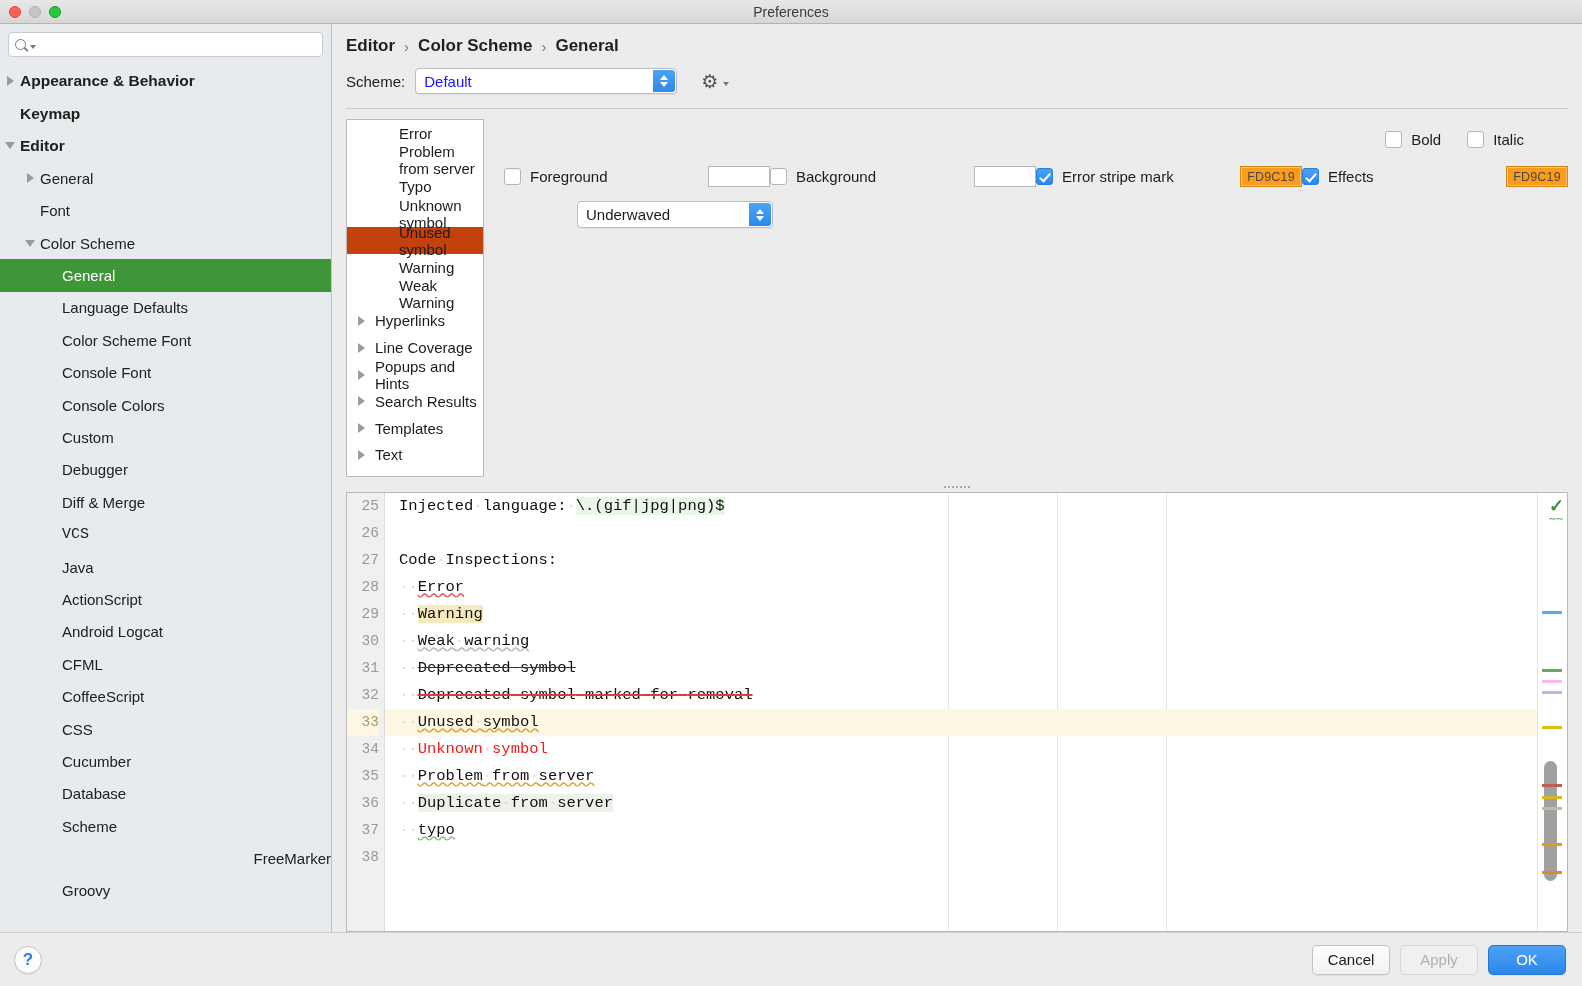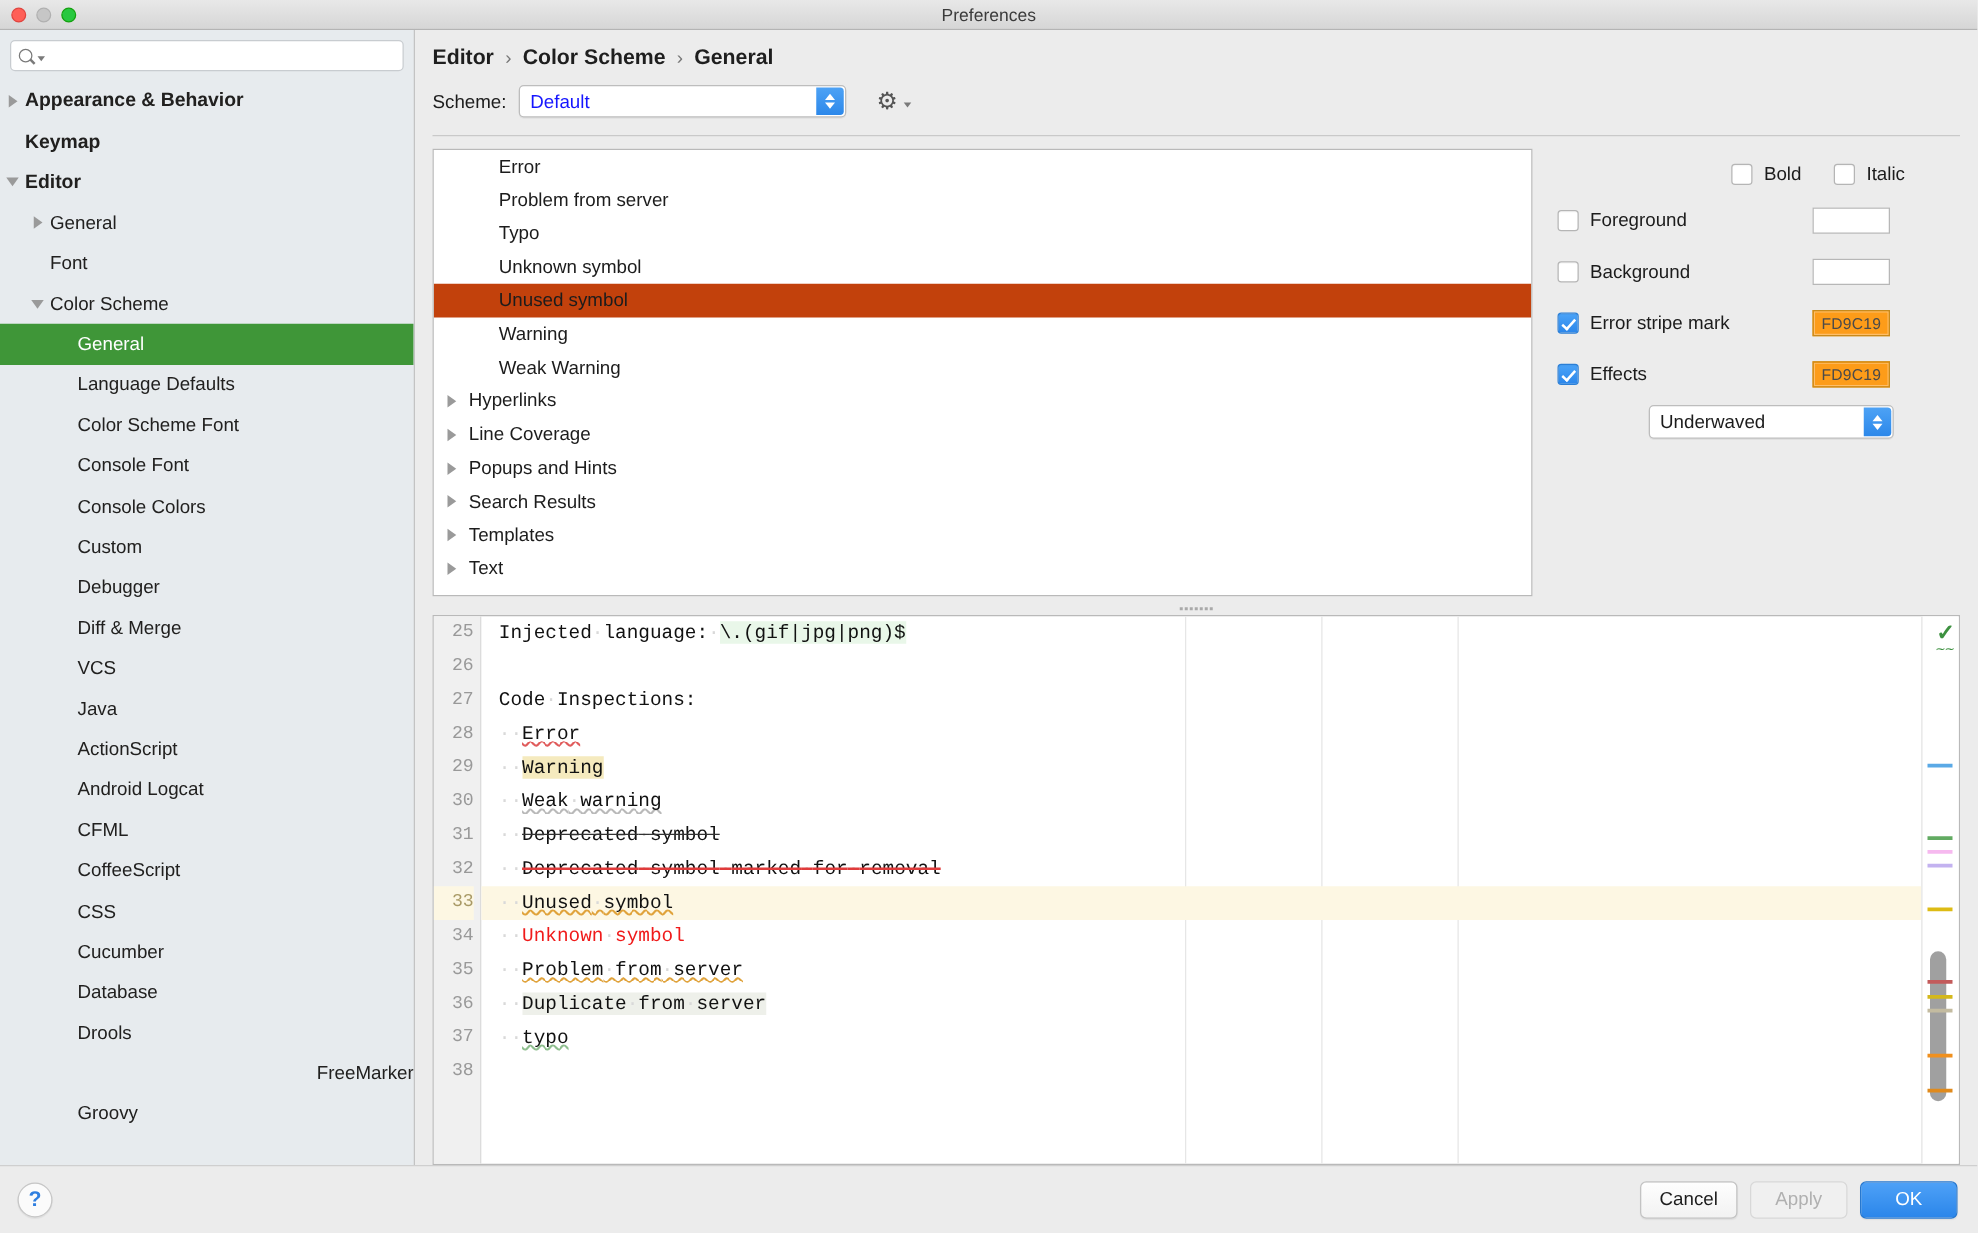--- a/index.html
+++ b/index.html
@@ -126,21 +126,21 @@
   .chk {
     width:17px; height:17px; border-radius:3px; background:#fff;
     border:1px solid #b5b5b5; flex:0 0 17px; position:relative;
     box-shadow: inset 0 1px 0 rgba(0,0,0,.03);
   }
   .chk.on { background: linear-gradient(to bottom,#4aa3f8,#2b86ea); border-color:#2b7fd6; }
   .chk.on::after {
     content:""; position:absolute; left:5px; top:1.5px; width:4px; height:9px;
     border:solid #fff; border-width:0 2px 2px 0; transform: rotate(42deg);
   }
-  .prop-rows { margin-top: 18px; display:flex; flex-direction:column; gap: 20px; }
+  .prop-rows { margin-top: 18px; display:flex; flex-direction:row; gap: 0; }
   .prow { display:flex; align-items:center; }
   .prow .lbl { font-size:15px; color:#1c1c1c; margin-left:9px; width: 178px; }
   .swatch {
     width: 62px; height: 21px; border:1px solid #b7b7b7; background:#fff;
   }
   .swatch.filled {
     border:1px solid #c98a1a; display:flex; align-items:center; justify-content:center;
     font-size:12.5px; color:#4a4a4a; letter-spacing:.2px;
     box-shadow: inset 0 0 0 1px rgba(255,255,255,.35);
   }
@@ -317,21 +317,21 @@
             <span class="tlabel">Custom</span>
           </div>
           <div class="trow" style="padding-left: 44px;">
             <span class="tarrow"></span>
             <span class="tlabel">Debugger</span>
           </div>
           <div class="trow" style="padding-left: 44px;">
             <span class="tarrow"></span>
             <span class="tlabel">Diff &amp; Merge</span>
           </div>
-          <div class="trow" style="padding-left: 44px;">
+          <div class="trow" style="padding-left: 44px; font-family: Liberation Mono, monospace;">
             <span class="tarrow"></span>
             <span class="tlabel">VCS</span>
           </div>
           <div class="trow" style="padding-left: 44px;">
             <span class="tarrow"></span>
             <span class="tlabel">Java</span>
           </div>
           <div class="trow" style="padding-left: 44px;">
             <span class="tarrow"></span>
             <span class="tlabel">ActionScript</span>
@@ -355,21 +355,21 @@
           <div class="trow" style="padding-left: 44px;">
             <span class="tarrow"></span>
             <span class="tlabel">Cucumber</span>
           </div>
           <div class="trow" style="padding-left: 44px;">
             <span class="tarrow"></span>
             <span class="tlabel">Database</span>
           </div>
           <div class="trow" style="padding-left: 44px;">
             <span class="tarrow"></span>
-            <span class="tlabel">Drools</span>
+            <span class="tlabel">Scheme</span>
           </div>
           <div class="trow" style="padding-left: 52px; justify-content: flex-end;">
             <span class="tarrow"></span>
             <span class="tlabel">FreeMarker</span>
           </div>
           <div class="trow" style="padding-left: 44px;">
             <span class="tarrow"></span>
             <span class="tlabel">Groovy</span>
           </div>
         </div>

